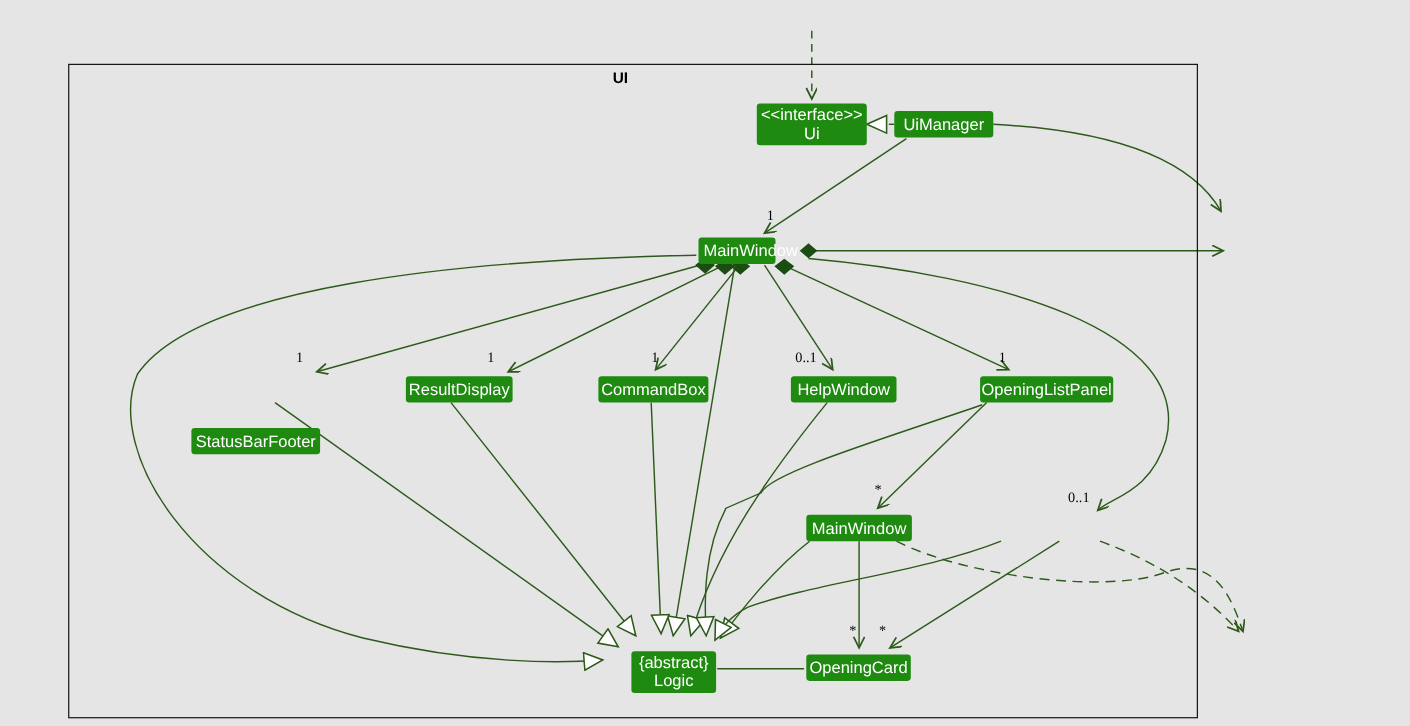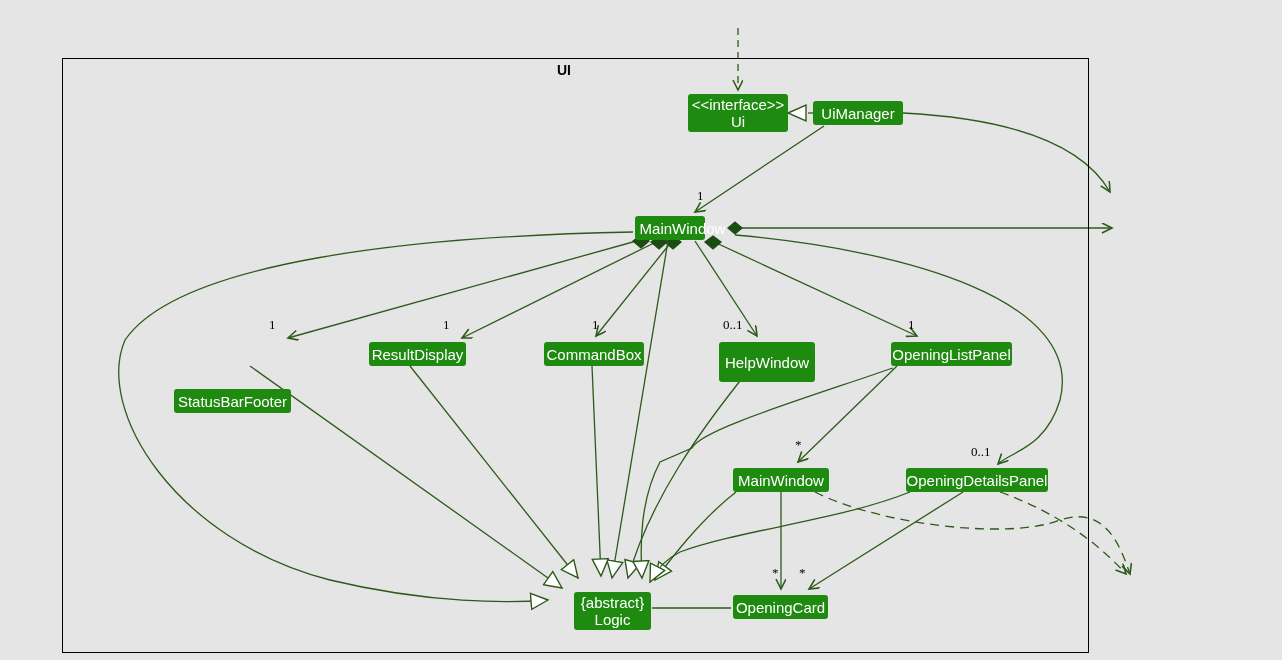--- a/index.html
+++ b/index.html
@@ -125,35 +125,32 @@
   </div>
 
   <div class="node" style="left:369px;top:342px;width:97px;height:24px;">
     <span class="l1">ResultDisplay</span>
   </div>
 
   <div class="node" style="left:544px;top:342px;width:100px;height:24px;">
     <span class="l1">CommandBox</span>
   </div>
 
-  <div class="node" style="left:719px;top:342px;width:96px;height:40px;">
+  <div class="node" style="left:719px;top:342px;width:96px;height:24px;">
     <span class="l1">HelpWindow</span>
   </div>
 
   <div class="node" style="left:891px;top:342px;width:121px;height:24px;">
     <span class="l1">OpeningListPanel</span>
   </div>
 
   <div class="node" style="left:733px;top:468px;width:96px;height:24px;">
     <span class="l1">MainWindow</span>
   </div>
 
-  <div class="node" style="left:906px;top:468px;width:142px;height:24px;">
-    <span class="l1">OpeningDetailsPanel</span>
-  </div>
 
   <div class="node" style="left:574px;top:592px;width:77px;height:38px;">
     <span class="l1">{abstract}</span>
     <span class="l2">Logic</span>
   </div>
 
   <div class="node" style="left:733px;top:595px;width:95px;height:24px;">
     <span class="l1">OpeningCard</span>
   </div>
 

